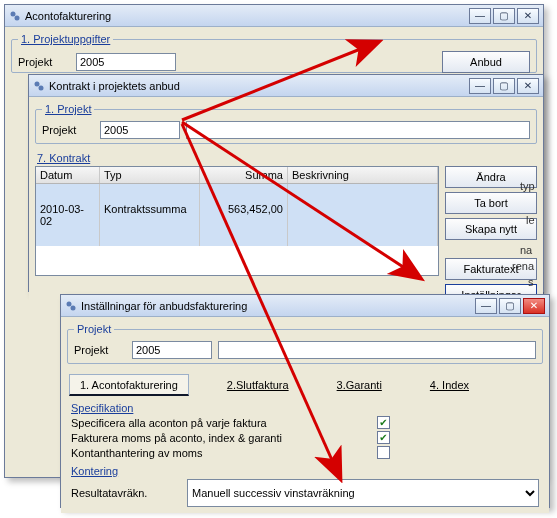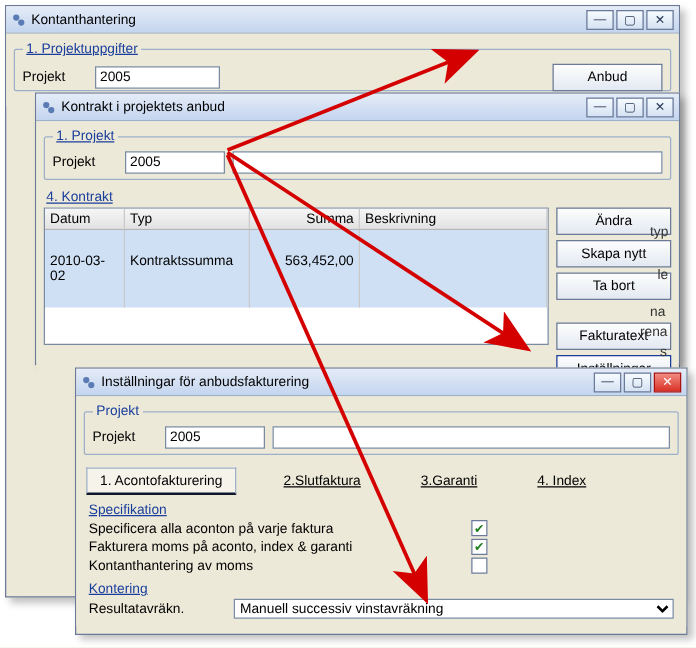--- a/index.html
+++ b/index.html
@@ -22,21 +22,21 @@
   .btn.wide { width: 88px; }
   .table { border: 1px solid #7a8aa0; background: #fff; }
   .thead { display: flex; background: linear-gradient(#f6f6f6,#e2e2e2); border-bottom: 1px solid #b5b5b5; }
   .th { padding: 2px 4px; border-right: 1px solid #c9c9c9; }
   .trow { display: flex; background: #cfe0f5; }
   .td { padding: 19px 4px; border-right: 1px solid #c9c9c9; }
   .tabbtn { height: 22px; border: 1px solid #9db0c9; background: #ece9d8; padding: 0 10px; display: inline-flex; align-items: center; justify-content: center; }
   .tabbtn.active { border-bottom: 2px solid #0f172a; background: #f5f3ea; font-weight: normal; }
   .tabrow { display: flex; gap: 28px; padding: 4px 2px 6px 2px; }
   .checkbox { width: 13px; height: 13px; border: 1px solid #6b7a99; background: #fff; display: inline-flex; align-items: center; justify-content: center; font-size: 10px; color: #1a7a1a; }
-  select.drop { height: 16px; border: 1px solid #7a8aa0; background: #fff; }
+  select.drop { height: 28px; border: 1px solid #7a8aa0; background: #fff; }
   .ghost-text { color: #333; position: absolute; left: 14px; font-size: 11px; }
   svg.overlay { position: absolute; top:0; left:0; pointer-events:none; }
 </style>
 </head>
 <body>
 
 <div>
   <span class="ghost-text" style="top:68px">St</span>
   <span class="ghost-text" style="top:84px">Be</span>
   <span class="ghost-text" style="top:100px">Pr</span>
@@ -59,21 +59,21 @@
 </div>
 
 <div class="window" style="left:4px; top:4px; width:540px; height:474px;">
   <div class="titlebar">
     <span class="icon">
         <svg width="10" height="10">
           <circle cx="3" cy="3" r="2.5" fill="#5b7bb4"></circle>
           <circle cx="7" cy="7" r="2.5" fill="#5b7bb4"></circle>
         </svg>
       </span>
-    <span class="title">Kontanthantering</span>
+    <span class="title">Acontofakturering</span>
     <div class="winbtns">
       <div class="winbtn">—</div>
       <div class="winbtn">▢</div>
       <div class="winbtn">✕</div>
     </div>
   </div>
   <div class="winbody">
     <fieldset style="height:40px;">
       <legend class="underline">1. Projektuppgifter</legend>
       <div class="row">
@@ -107,45 +107,45 @@
     <fieldset>
       <legend class="underline">1. Projekt</legend>
       <div class="row">
         <label class="fld" style="width:52px">Projekt</label>
         <input class="text" style="width: 80px;" value="2005">
         <input class="text" style="flex: 1 1 0%;" value="">
       </div>
     </fieldset>
     <div style="display:flex; gap:6px;">
       <div style="flex:1">
-        <div class="underline" style="color:#1a3e9c; text-decoration:underline; margin:2px 0 2px 2px">4. Kontrakt</div>
+        <div class="underline" style="color:#1a3e9c; text-decoration:underline; margin:2px 0 2px 2px">7. Kontrakt</div>
         <div class="table" style="height:110px;">
           <div class="thead">
             <div class="th" style="width:64px">Datum</div>
             <div class="th" style="width:100px">Typ</div>
             <div class="th" style="width:88px; text-align:right">Summa</div>
             <div class="th" style="flex:1">Beskrivning</div>
           </div>
           <div class="trow">
             <div class="td" style="width:64px">2010-03-02</div>
             <div class="td" style="width:100px">Kontraktssumma</div>
             <div class="td" style="width:88px; text-align:right">563,452,00</div>
             <div class="td" style="flex:1"></div>
           </div>
         </div>
       </div>
       <div style="width:92px; display:flex; flex-direction:column; gap:4px; padding-top:16px;">
         <button class="btn">
             <span>Ändra</span>
           </button>
         <button class="btn">
+            <span>Ta bort</span>
+          </button>
+        <button class="btn">
             <span>Skapa nytt</span>
-          </button>
-        <button class="btn">
-            <span>Ta bort</span>
           </button>
         <div style="height:10px"></div>
         <button class="btn">
             <span>Fakturatext</span>
           </button>
         <button class="btn" style="border-color:#1a3e9c">
             <span>Inställningar</span>
           </button>
       </div>
     </div>

